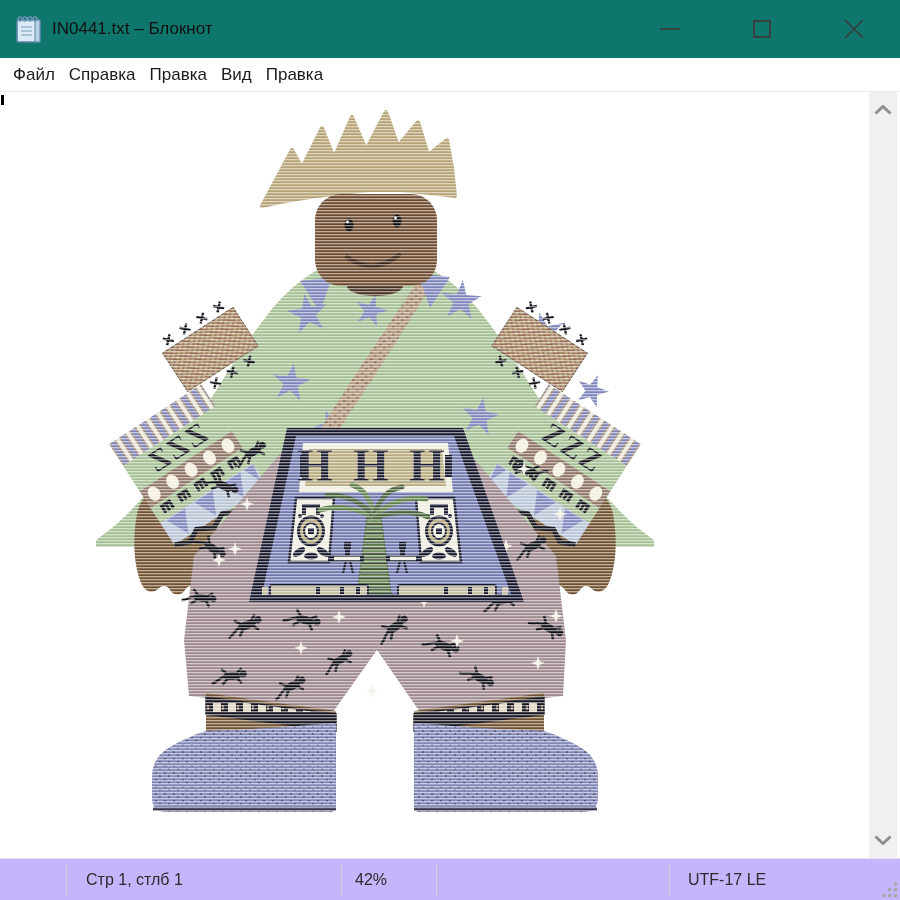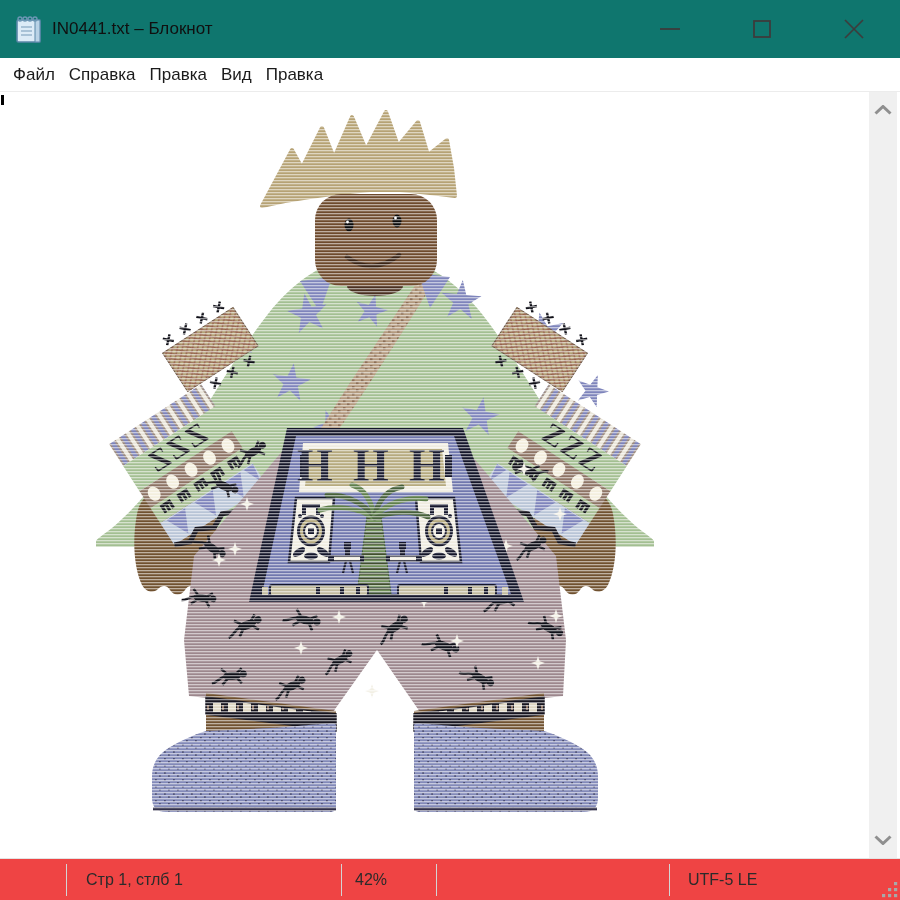--- a/index.html
+++ b/index.html
@@ -22,21 +22,21 @@
   .menu-item{font-size:17px;color:#1b1b1b;padding:0 7px;line-height:33px;cursor:default;}
   
   .content{position:absolute;left:0;top:92px;width:868px;height:766px;background:#fff;}
   .caret{position:absolute;left:1px;top:3px;width:3px;height:10px;background:#000;}
   .artwork{position:absolute;left:0;top:0;}
   
   .vscroll{position:absolute;left:869px;top:92px;width:28px;height:766px;background:#f0f0f0;}
   .vscroll .chev{position:absolute;left:5px;}
   .chev.up{top:13px;} .chev.down{bottom:13px;}
   
-  .statusbar{position:absolute;left:0;top:858px;width:900px;height:42px;background:#ef4444;
+  .statusbar{position:absolute;left:0;top:858px;width:900px;height:42px;background:#c4b5fd;
     border-top:1px solid #e3e3e3;box-sizing:border-box;font-size:16px;color:#2b2b2b;}
   .sb-sep{position:absolute;top:5px;height:32px;width:1px;background:#d4d4d4;}
   .sb-text{position:absolute;top:0;line-height:41px;white-space:nowrap;}
   .sb-grip{position:absolute;right:2px;bottom:2px;}
 </style>
 </head>
 <body>
 
 <div class="titlebar">
   <svg class="app-icon" viewBox="0 0 32 32">
@@ -368,21 +368,21 @@
   </svg>
 </div>
 
 <div class="statusbar">
   <div class="sb-sep" style="left:66px"></div>
   <div class="sb-sep" style="left:341px"></div>
   <div class="sb-sep" style="left:436px"></div>
   <div class="sb-sep" style="left:669px"></div>
   <span class="sb-text" style="left:86px">Стр 1, стлб 1</span>
   <span class="sb-text" style="left:355px">42%</span>
-  <span class="sb-text" style="left:688px">UTF-5 LE</span>
+  <span class="sb-text" style="left:688px">UTF-17 LE</span>
   <svg class="sb-grip" width="18" height="18" viewBox="0 0 18 18">
     <g fill="#a8a8a8">
       <rect x="14" y="2" width="3.2" height="3.2"></rect>
       <rect x="14" y="8" width="3.2" height="3.2"></rect>
         <rect x="8" y="8" width="3.2" height="3.2"></rect>
       <rect x="14" y="14" width="3.2" height="3.2"></rect>
         <rect x="8" y="14" width="3.2" height="3.2"></rect>
         <rect x="2" y="14" width="3.2" height="3.2"></rect>
     </g>
   </svg>

